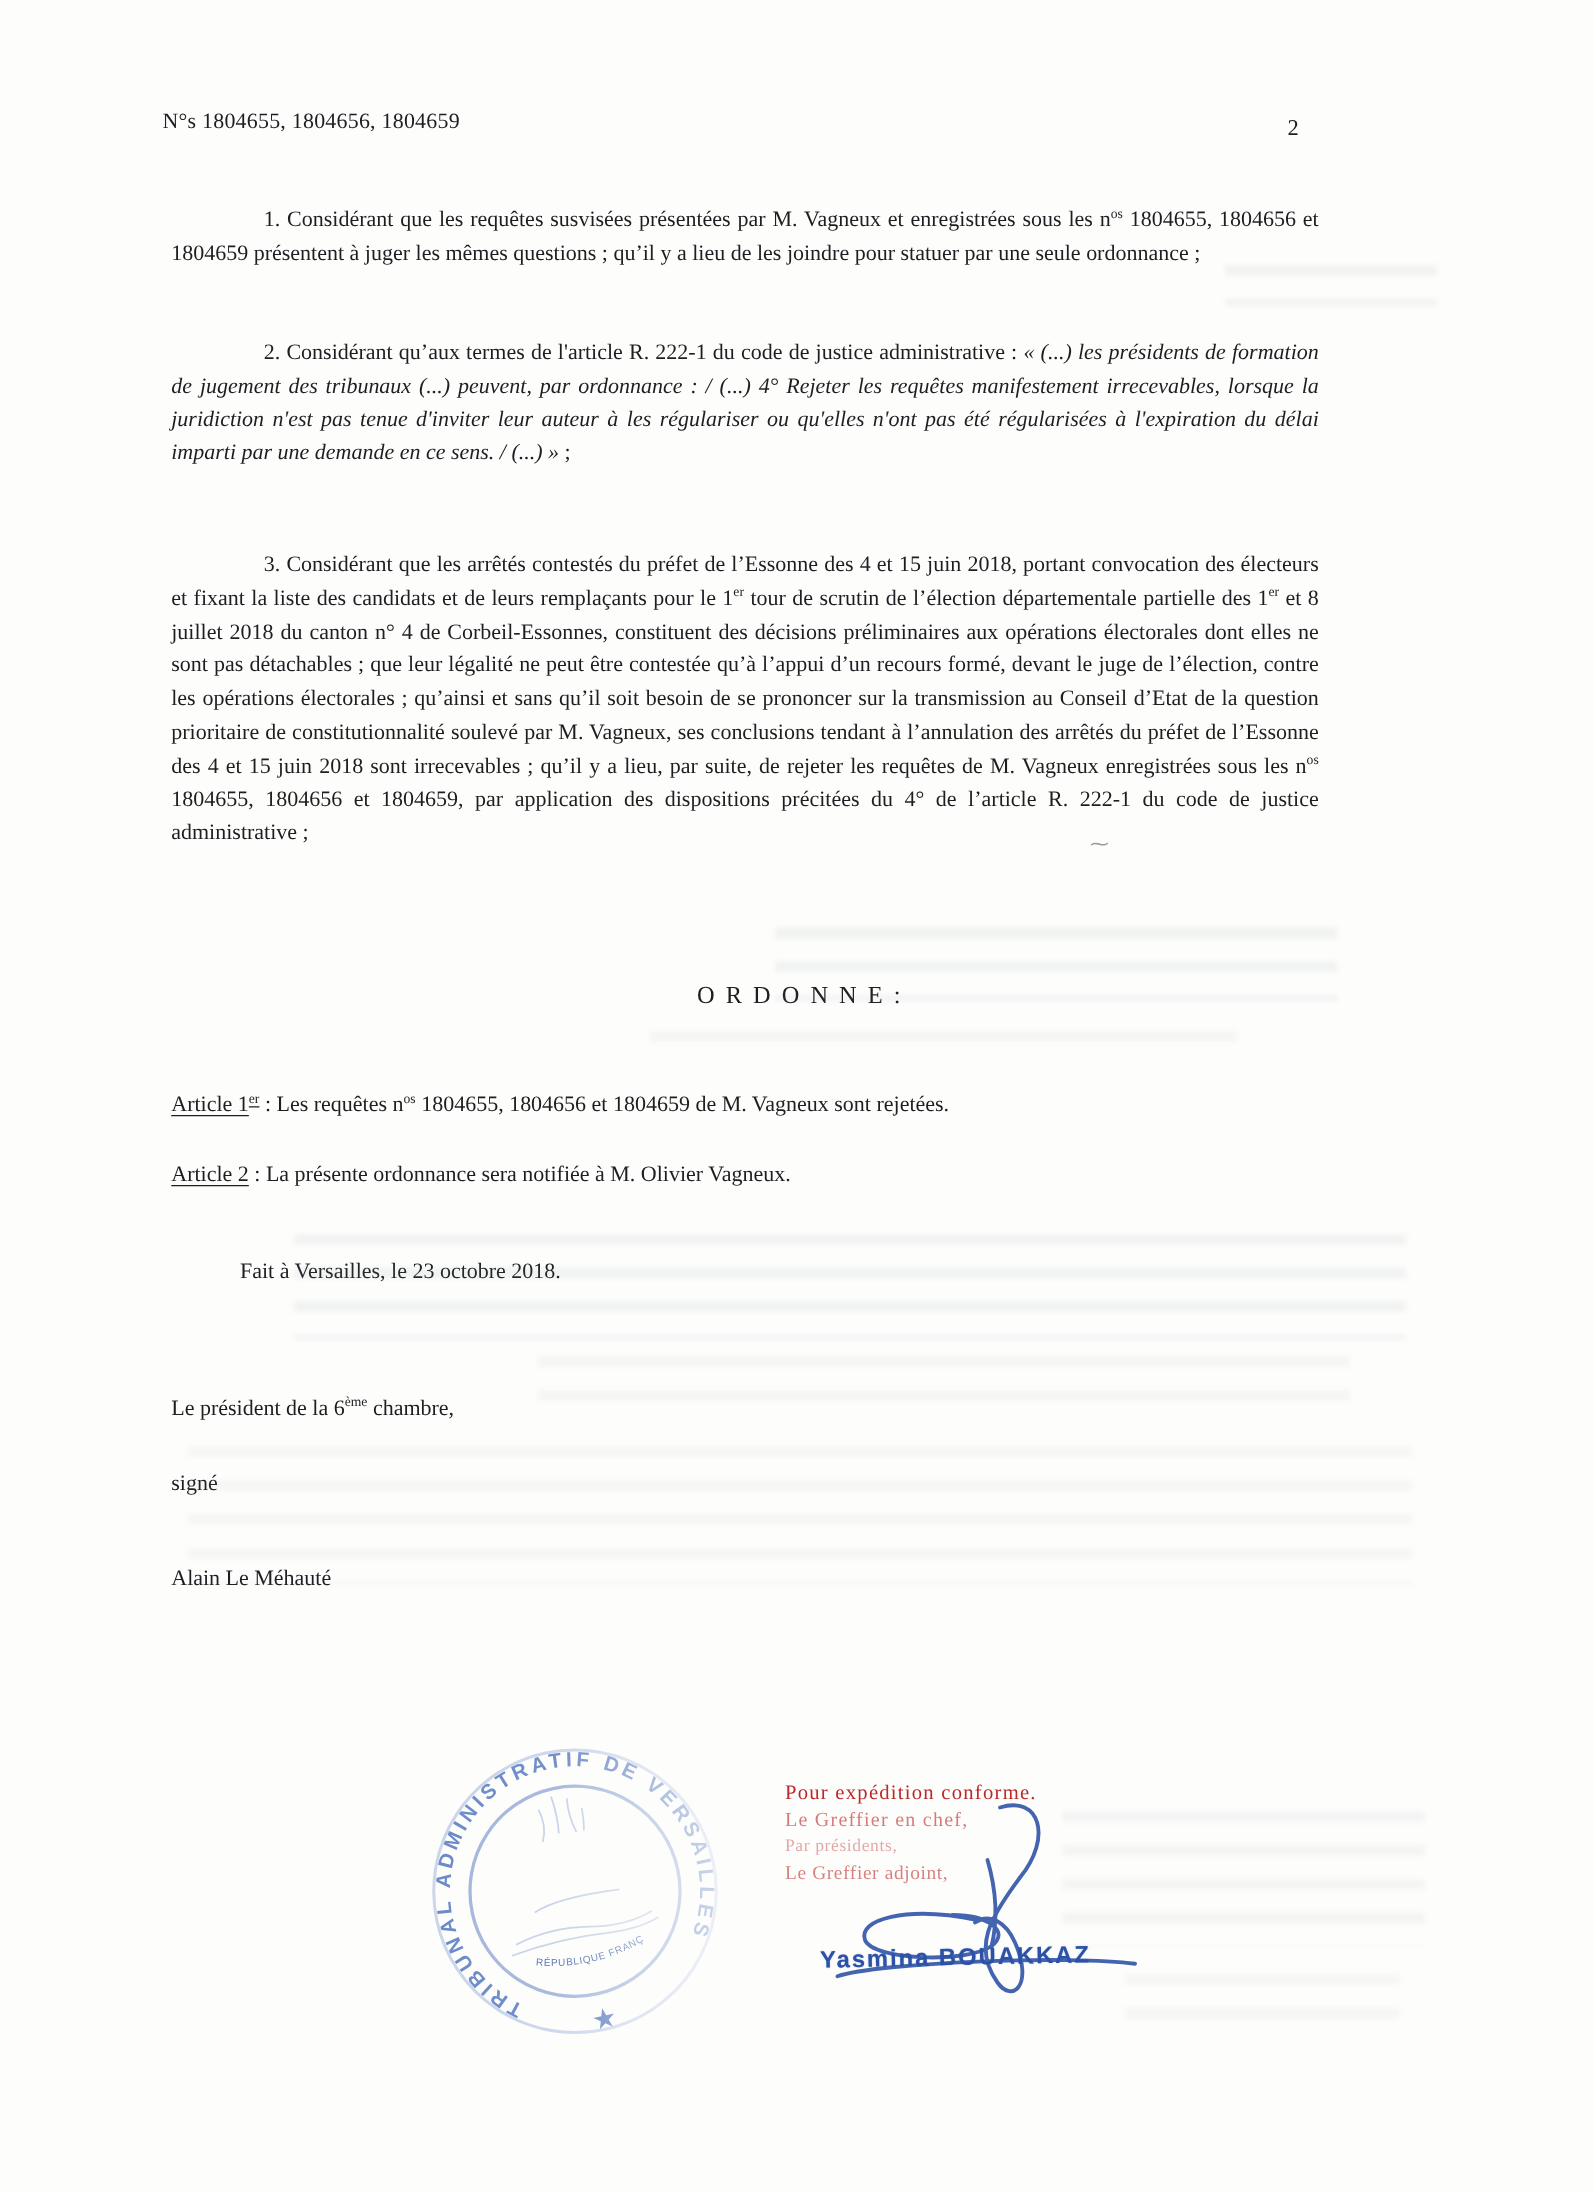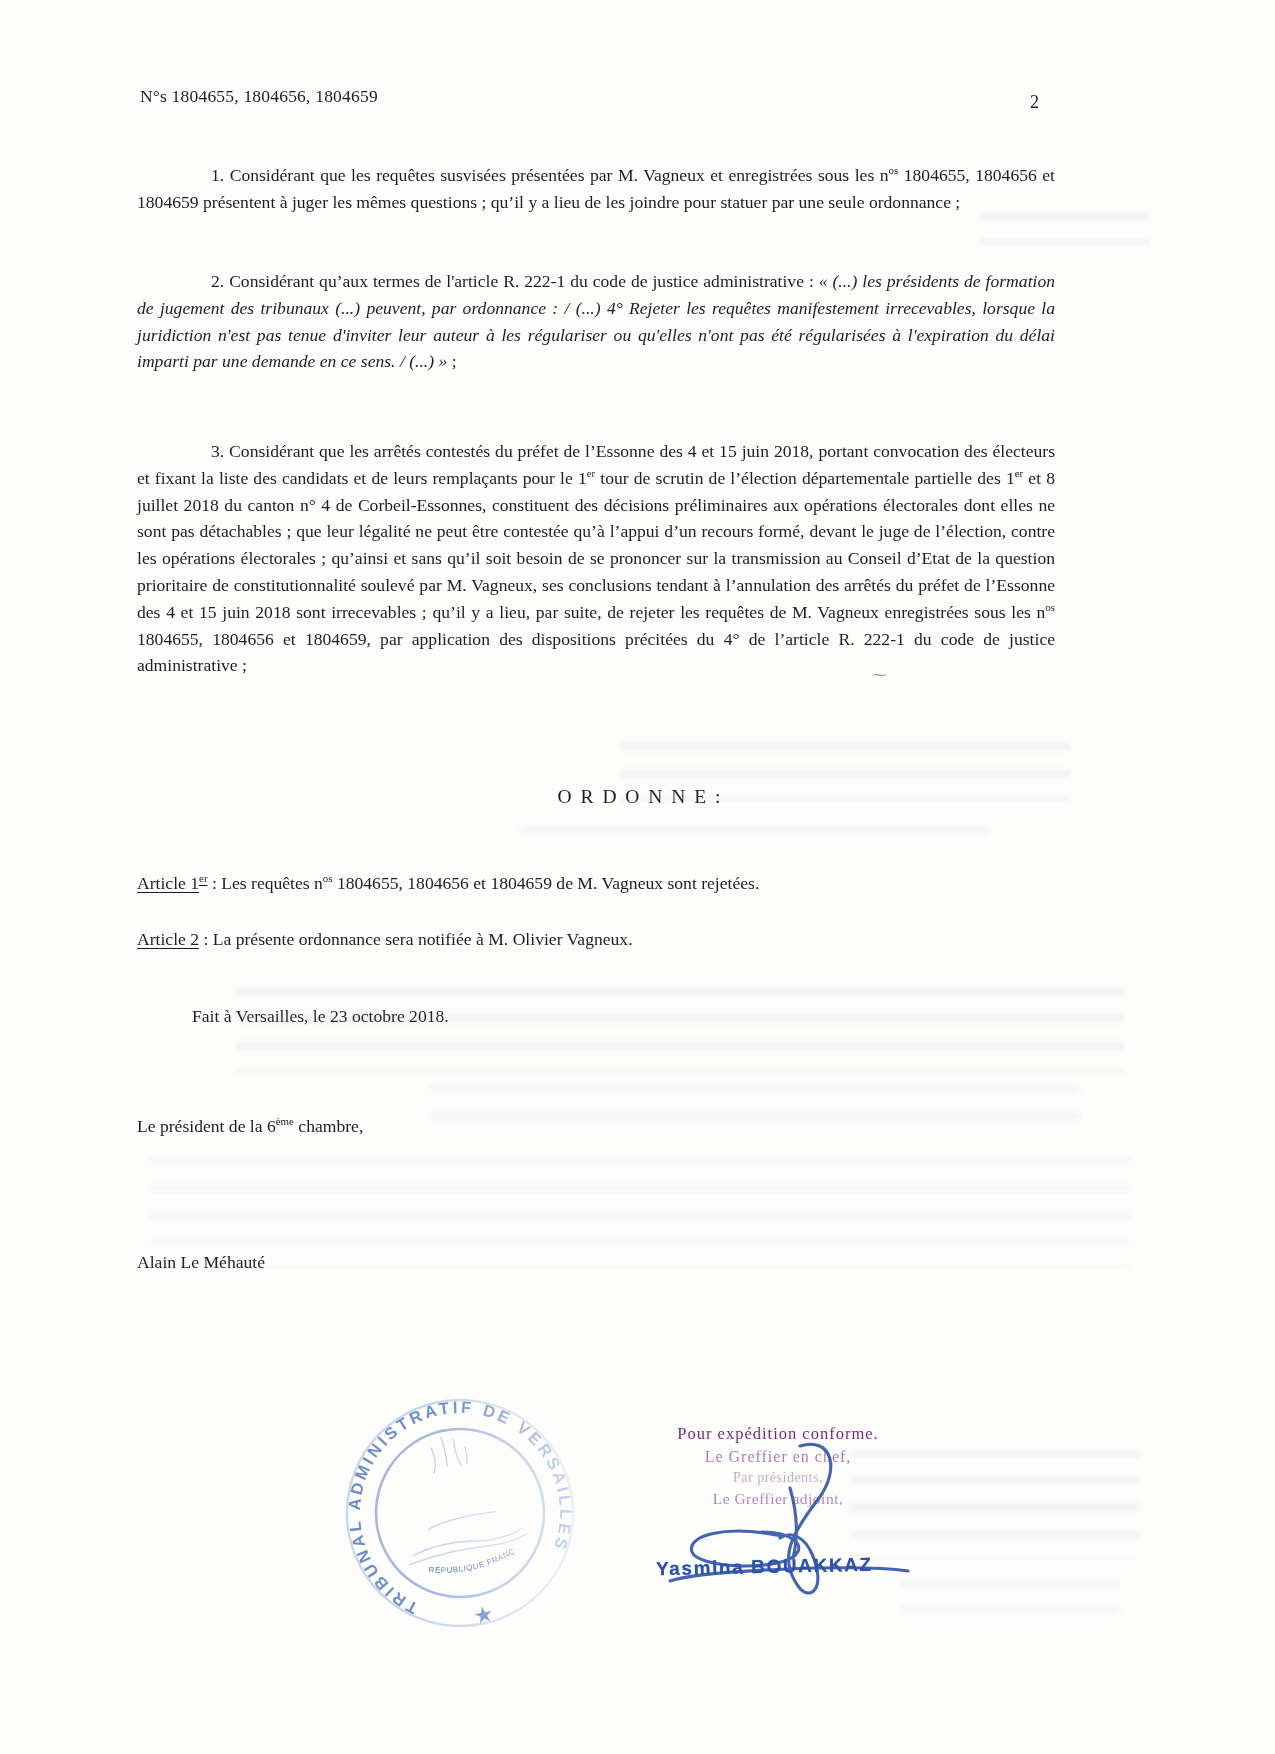--- a/index.html
+++ b/index.html
@@ -14,38 +14,38 @@
   }
   .abs{position:absolute;}
   .para{
     left:137px;width:918px;
     font-size:17.6px;line-height:26.8px;
     text-align:justify;
   }
   .indent{text-indent:74px;}
   sup{font-size:0.62em;line-height:0;}
   .u{text-decoration:underline;text-underline-offset:3px;}
-  .header-nums{left:140px;top:86px;font-size:17.5px;letter-spacing:.2px;}
+  .header-nums{left:130px;top:86px;font-size:17.5px;letter-spacing:.2px;}
   .page-num{left:1030px;top:92px;font-size:18px;}
   .ordonne{
     left:137px;top:786px;width:918px;
     text-align:center;padding-left:88px;box-sizing:border-box;
     font-size:19.5px;letter-spacing:2px;
   }
   .date-line{left:192px;top:1006px;font-size:17.6px;}
   .centerblock{
     left:137px;width:918px;
     text-align:left;padding-right:104px;box-sizing:border-box;
     font-size:17.6px;
   }
   .cert{
     left:628px;top:1424px;width:300px;
-    text-align:center;
+    text-align:left;
     font-family:"Liberation Serif","DejaVu Serif",serif;
-    color:#701a75;
+    color:#b91c1c;
   }
   .cert div{margin:0 0 4px 0;}
   .cert .l1{font-size:16.5px;letter-spacing:1px;opacity:.95;}
   .cert .l2{font-size:16px;letter-spacing:1px;opacity:.58;}
   .cert .l3{font-size:14px;letter-spacing:.5px;opacity:.38;}
   .cert .l4{font-size:15.5px;letter-spacing:.5px;opacity:.55;}
   .signatory{
     left:656px;top:1556px;
     font-family:"Liberation Sans","DejaVu Sans",sans-serif;
     font-weight:bold;font-size:19px;letter-spacing:1.6px;
@@ -80,20 +80,21 @@
   <div class="abs para indent" style="top:438px;"><span>3. Considérant que les arrêtés contestés du préfet de l’Essonne des 4 et 15 juin 2018, portant convocation des électeurs et fixant la liste des candidats et de leurs remplaçants pour le 1</span><sup>er</sup><span> tour de scrutin de l’élection départementale partielle des 1</span><sup>er</sup><span> et 8 juillet 2018 du canton n° 4 de Corbeil-Essonnes, constituent des décisions préliminaires aux opérations électorales dont elles ne sont pas détachables ; que leur légalité ne peut être contestée qu’à l’appui d’un recours formé, devant le juge de l’élection, contre les opérations électorales ; qu’ainsi et sans qu’il soit besoin de se prononcer sur la transmission au Conseil d’Etat de la question prioritaire de constitutionnalité soulevé par M. Vagneux, ses conclusions tendant à l’annulation des arrêtés du préfet de l’Essonne des 4 et 15 juin 2018 sont irrecevables ; qu’il y a lieu, par suite, de rejeter les requêtes de M. Vagneux enregistrées sous les n</span><sup>os</sup><span> 1804655, 1804656 et 1804659, par application des dispositions précitées du 4° de l’article R. 222-1 du code de justice administrative ;</span></div>
 
   <div class="abs ordonne">O R D O N N E :</div>
 
   <div class="abs para" style="top:870px;"><span class="u">Article 1</span><sup class="u">er</sup><span> : Les requêtes n</span><sup>os</sup><span> 1804655, 1804656 et 1804659 de M. Vagneux sont rejetées.</span></div>
   <div class="abs para" style="top:926px;"><span class="u">Article 2</span><span> : La présente ordonnance sera notifiée à M. Olivier Vagneux.</span></div>
 
   <div class="abs date-line">Fait à Versailles, le 23 octobre 2018.</div>
 
   <div class="abs centerblock" style="top:1116px;"><span>Le président de la 6</span><sup>ème</sup><span> chambre,</span></div>
+  <div class="abs centerblock" style="top:1176px;">signé</div>
   <div class="abs centerblock" style="top:1252px;">Alain Le Méhauté</div>
 
 
   <svg class="abs" style="left:345px;top:1393px;" width="240" height="250" viewBox="0 0 240 250">
     <defs>
       <linearGradient id="fadeGrad" x1="0" y1="0" x2="1" y2="0.25">
         <stop offset="0" stop-color="#ffffff"></stop>
         <stop offset="0.5" stop-color="#f0f0f0"></stop>
         <stop offset="0.75" stop-color="#9a9a9a"></stop>
         <stop offset="1" stop-color="#5a5a5a"></stop>

